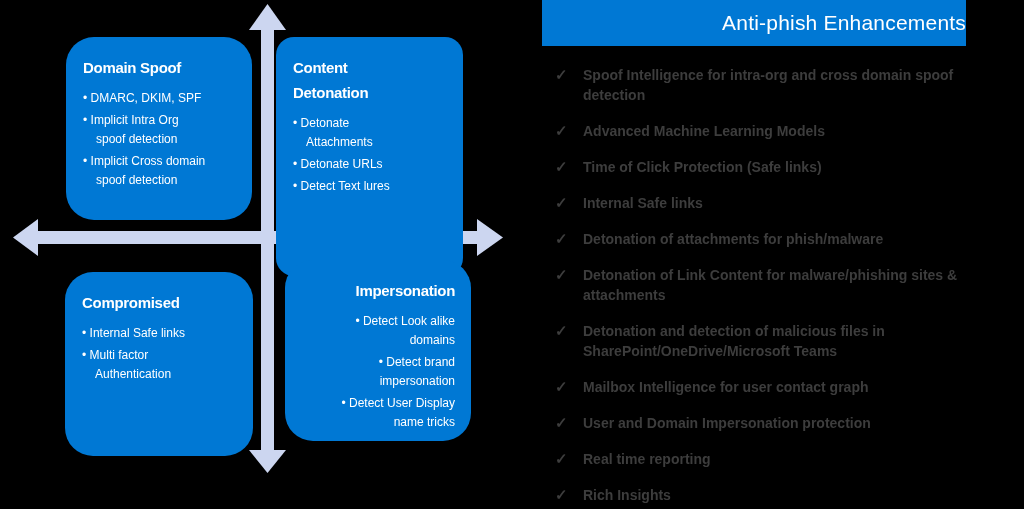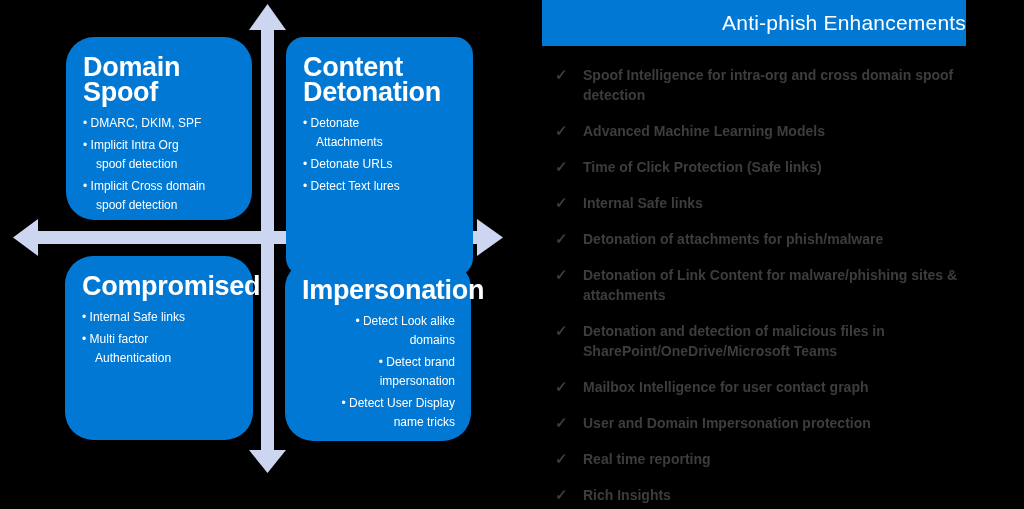--- a/index.html
+++ b/index.html
@@ -25,27 +25,27 @@
   .axes { position: absolute; left: 0; top: 0; width: 512px; height: 509px; }
 
   .quad {
     position: absolute;
     background: var(--box-blue);
     border-radius: 28px;
     color: var(--white);
     padding: 18px 16px 12px 17px;
   }
   .quad.q1 { left: 66px;  top: 37px;  width: 186px; height: 183px; }
-  .quad.q2 { left: 286px; top: 37px;  width: 187px; height: 239px; border-radius: 18px; }
-  .quad.q3 { left: 65px;  top: 256px; width: 188px; height: 184px; }
+  .quad.q2 { left: 276px; top: 37px;  width: 187px; height: 239px; border-radius: 18px; }
+  .quad.q3 { left: 65px;  top: 272px; width: 188px; height: 184px; }
   .quad.q4 { left: 285px; top: 260px; width: 186px; height: 181px; text-align: right; }
 
   .quad h2 {
     margin: 0 0 9px 0;
-    font-size: 27px;
+    font-size: 15px;
     line-height: 25px;
     font-weight: bold;
     letter-spacing: -0.3px;
     white-space: pre-line;
   }
   .quad ul { list-style: none; margin: 0; padding: 0; font-size: 12px; line-height: 19px; }
   .quad li {
     padding-left: 13px;
     text-indent: -13px;
     white-space: pre-line;

